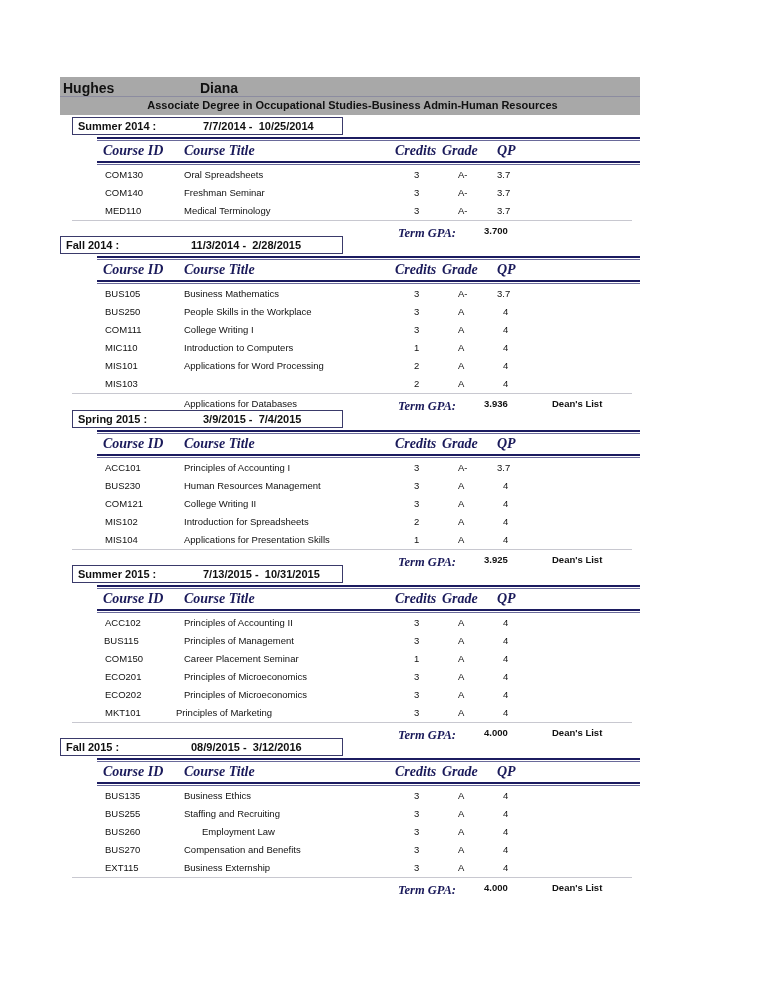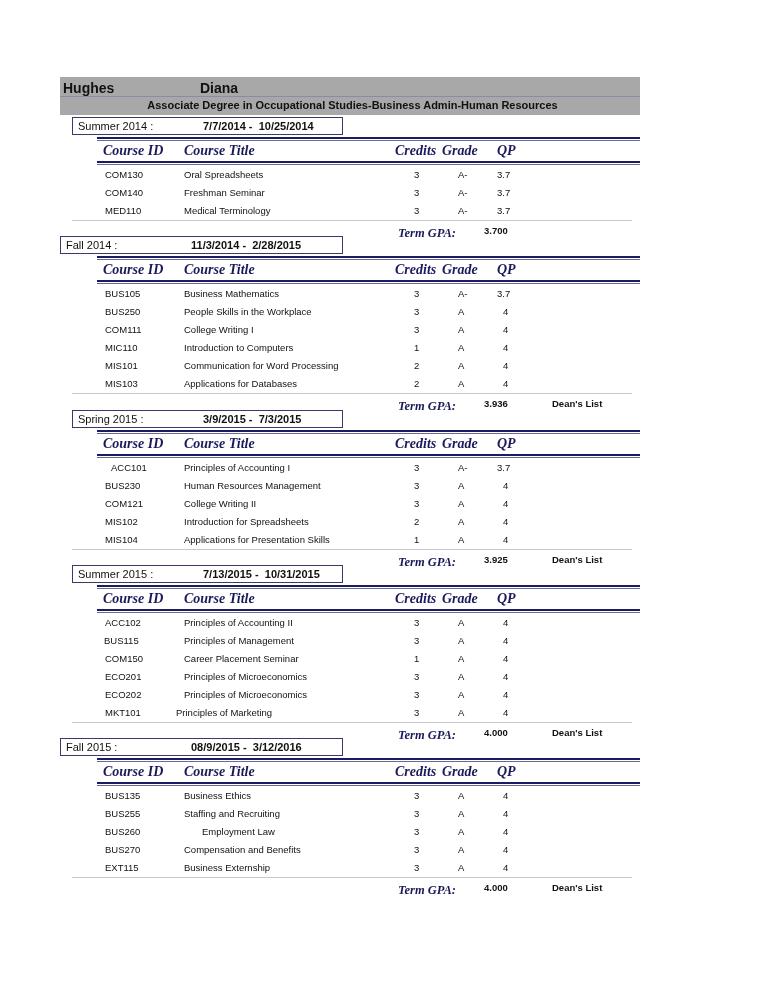--- a/index.html
+++ b/index.html
@@ -4,21 +4,21 @@
 <style>
   html, body { margin:0; padding:0; background:#ffffff; }
   body { width:768px; height:994px; position:relative; overflow:hidden; font-family:"Liberation Sans", sans-serif; color:#111; }
   .band { position:absolute; left:60px; top:77px; width:580px; height:38px; background:#a8a8a8; }
   .band-line { position:absolute; left:60px; top:96px; width:580px; height:1px; background:#8c8ca0; }
   .last { position:absolute; left:63px; top:80px; font-size:14px; font-weight:bold; }
   .first { position:absolute; left:200px; top:80px; font-size:14px; font-weight:bold; }
   .degree { position:absolute; left:0; width:705px; top:99px; text-align:center; font-size:11px; font-weight:bold; }
   .term-box { position:absolute; left:72px; width:271px; height:18px; border:1.5px solid #3a3a6a; box-sizing:border-box; background:#fff; }
   .term-box.noleft { left:60px; width:283px; }
-  .term-name { position:absolute; left:5px; top:2px; font-size:11px; font-weight:normal; }
+  .term-name { position:absolute; left:5px; top:2px; font-size:11px; font-weight:bold; }
   .term-dates { position:absolute; left:130px; top:2px; font-size:11px; font-weight:bold; white-space:pre; }
   .rule-top { position:absolute; left:97px; width:543px; height:2px; background:#1c1c60; }
   .rule-top2 { position:absolute; left:97px; width:543px; height:1px; background:#6a6a9a; }
   .col-h { position:absolute; font-family:"Liberation Serif", serif; font-style:italic; font-weight:bold; font-size:14px; color:#1a1a5a; }
   .cell { position:absolute; font-size:9.5px; color:#111; }
   .rule-bot { position:absolute; left:72px; width:560px; height:1px; background:#c8c8d0; }
   .gpa-label { position:absolute; left:398px; font-family:"Liberation Serif", serif; font-style:italic; font-weight:bold; font-size:12.5px; color:#1a1a5a; }
   .gpa-val { position:absolute; left:484px; font-size:9.5px; font-weight:bold; }
   .deans { position:absolute; left:552px; font-size:9.5px; font-weight:bold; }
 </style>
@@ -105,51 +105,51 @@
       </div>
     <div>
         <span class="cell" style="left:105px;top:342px">MIC110</span>
         <span class="cell" style="left:184px;top:342px">Introduction to Computers</span>
         <span class="cell" style="left:414px;top:342px">1</span>
         <span class="cell" style="left:458px;top:342px">A</span>
         <span class="cell" style="left:503px;top:342px">4</span>
       </div>
     <div>
         <span class="cell" style="left:105px;top:360px">MIS101</span>
-        <span class="cell" style="left:184px;top:360px">Communication for Word Processing</span>
+        <span class="cell" style="left:184px;top:360px">Applications for Word Processing</span>
         <span class="cell" style="left:414px;top:360px">2</span>
         <span class="cell" style="left:458px;top:360px">A</span>
         <span class="cell" style="left:503px;top:360px">4</span>
       </div>
     <div>
         <span class="cell" style="left:105px;top:378px">MIS103</span>
-        <span class="cell" style="left:184px;top:378px">Applications for Databases</span>
+        <span class="cell" style="left:184px;top:398px">Applications for Databases</span>
         <span class="cell" style="left:414px;top:378px">2</span>
         <span class="cell" style="left:458px;top:378px">A</span>
         <span class="cell" style="left:503px;top:378px">4</span>
       </div>
     <div class="rule-bot" style="top:393px"></div>
     <div class="gpa-label" style="top:399px">Term GPA:</div>
     <div class="gpa-val" style="top:398px">3.936</div>
     <div class="deans" style="top:398px">Dean's List</div>
     <div class="term-box" style="top:410px">
       <span class="term-name">Spring 2015 :</span>
-      <span class="term-dates">3/9/2015 -  7/3/2015</span>
+      <span class="term-dates">3/9/2015 -  7/4/2015</span>
     </div>
     <div class="rule-top" style="top:430px"></div>
     <div class="rule-top2" style="top:433px"></div>
     <div class="col-h" style="left:103px;top:436px">Course ID</div>
     <div class="col-h" style="left:184px;top:436px">Course Title</div>
     <div class="col-h" style="left:395px;top:436px">Credits</div>
     <div class="col-h" style="left:442px;top:436px">Grade</div>
     <div class="col-h" style="left:497px;top:436px">QP</div>
     <div class="rule-top" style="top:454px"></div>
     <div class="rule-top2" style="top:457px"></div>
     <div>
-        <span class="cell" style="left:111px;top:462px">ACC101</span>
+        <span class="cell" style="left:105px;top:462px">ACC101</span>
         <span class="cell" style="left:184px;top:462px">Principles of Accounting I</span>
         <span class="cell" style="left:414px;top:462px">3</span>
         <span class="cell" style="left:458px;top:462px">A-</span>
         <span class="cell" style="left:497px;top:462px">3.7</span>
       </div>
     <div>
         <span class="cell" style="left:105px;top:480px">BUS230</span>
         <span class="cell" style="left:184px;top:480px">Human Resources Management</span>
         <span class="cell" style="left:414px;top:480px">3</span>
         <span class="cell" style="left:458px;top:480px">A</span>

